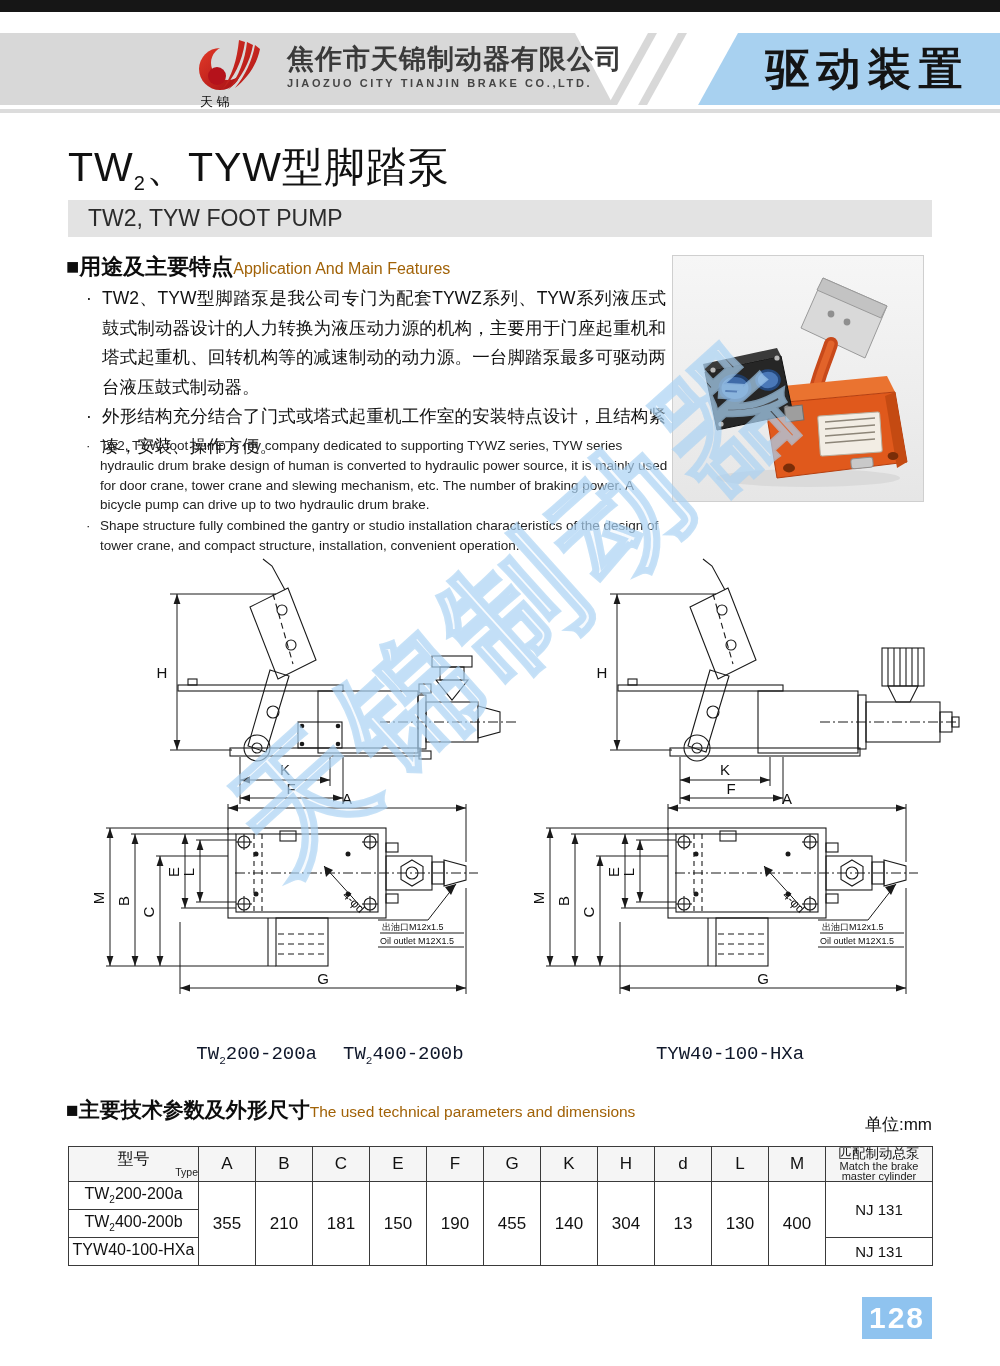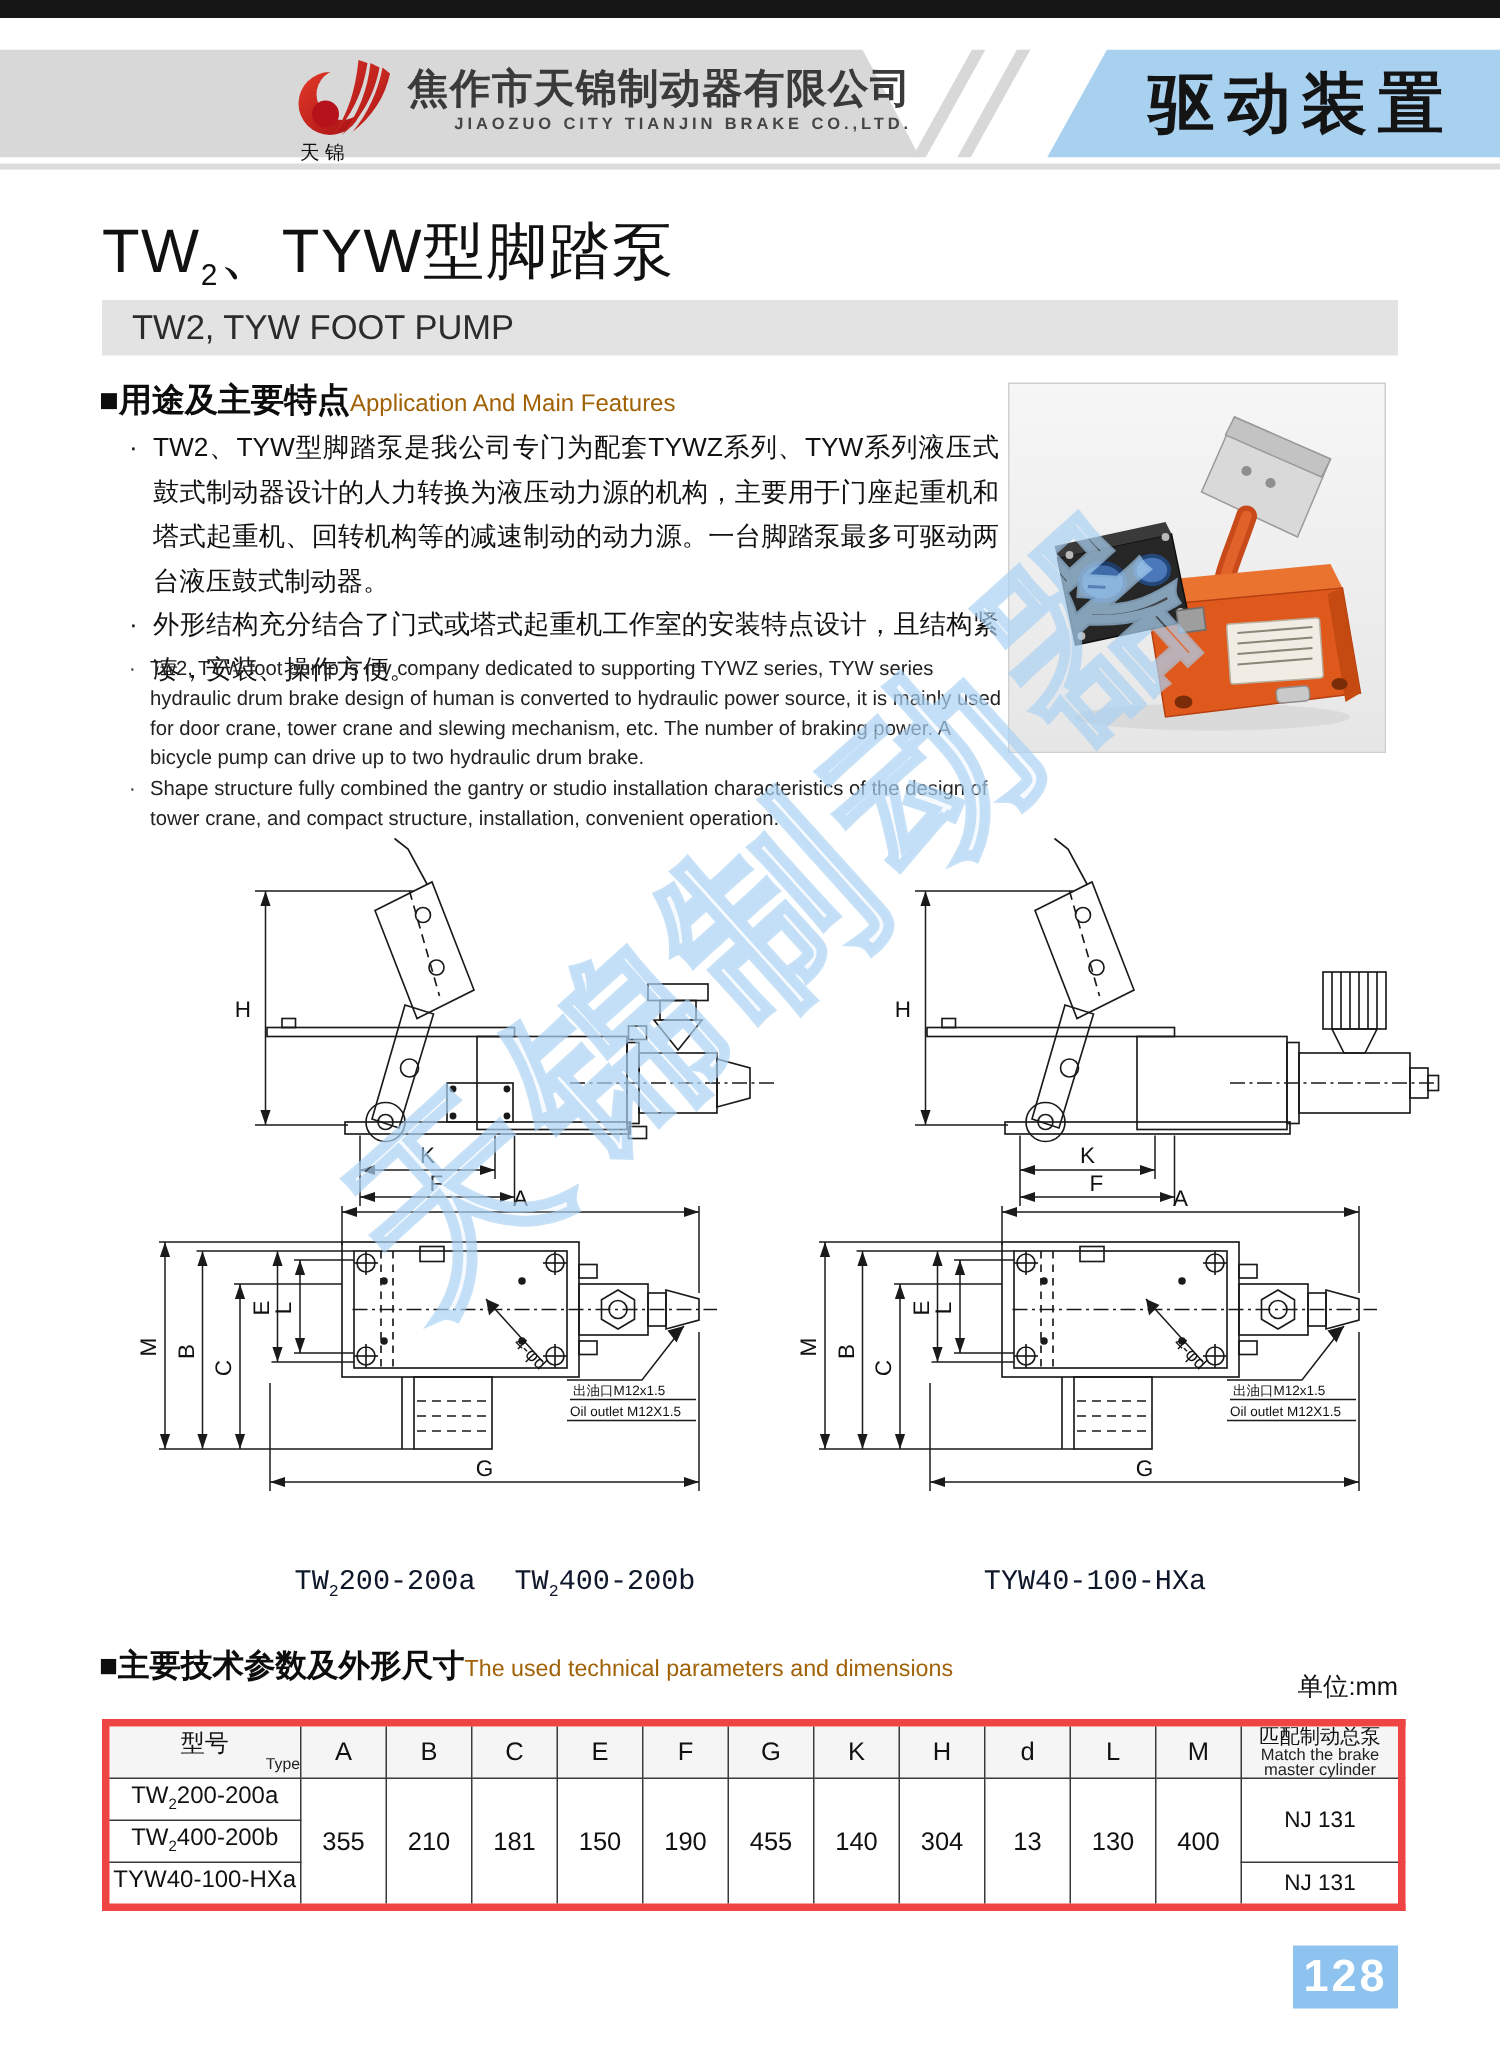--- a/index.html
+++ b/index.html
@@ -13,21 +13,21 @@
              transform:skewX(28deg);transform-origin:top left;}
   .stripe{position:absolute;top:0;width:9px;height:72px;background:#d8d8d8;
           transform:skewX(-29deg);transform-origin:top left;}
   .stripe.s1{left:648px;} .stripe.s2{left:678px;}
   .band-blue{position:absolute;top:0;left:738px;width:330px;height:72px;background:#a8d1f0;
              transform:skewX(-29deg);transform-origin:top left;}
   .cat-label{position:absolute;top:33px;left:735px;width:265px;height:72px;display:flex;
              align-items:center;justify-content:center;font-size:44px;font-weight:bold;
              letter-spacing:7px;color:#141414;}
   .logo{position:absolute;top:36px;left:192px;}
-  .company{position:absolute;top:44px;left:272px;text-align:right;}
+  .company{position:absolute;top:44px;left:287px;}
   .company-cn{font-size:27px;font-weight:bold;color:#3a3a3a;letter-spacing:1px;line-height:30px;}
   .company-en{font-size:11px;font-weight:bold;color:#454545;letter-spacing:2.6px;margin-top:3px;}
   .header-rule{position:absolute;top:109px;left:0;width:1000px;height:4px;background:#dcdcdc;}
 
   
   .page-title{position:absolute;top:140px;left:68px;font-size:41px;color:#111;letter-spacing:1px;}
   .page-title sub{font-size:20px;}
   .subtitle-bar{position:absolute;top:200px;left:68px;width:864px;height:37px;background:#e3e3e3;
                 line-height:37px;padding-left:20px;box-sizing:border-box;font-size:23px;color:#2b2b2b;}
 
@@ -66,21 +66,21 @@
   .caption-left{left:160px;width:340px;}
   .caption-left .cap-item{margin:0 13px;}
   .caption-right{left:600px;width:260px;}
 
   
   .unit-label{position:absolute;top:1113px;left:732px;width:200px;text-align:right;font-size:17px;color:#111;}
   table.spec{position:absolute;top:1146px;left:68px;width:864px;border-collapse:collapse;
              table-layout:fixed;color:#111;}
   table.spec th,table.spec td{border:1px solid #3a3a3a;text-align:center;vertical-align:middle;
              padding:0;overflow:hidden;}
-  table.spec{border:5px solid #ef4444;}
+  table.spec{border:1px solid #ef4444;}
   tr.thead th{height:34px;background:#f5f5f5;font-weight:normal;font-size:17px;}
   tr.thead .t-cn{font-size:16px;line-height:17px;}
   tr.thead .t-en{font-size:10.5px;line-height:11px;color:#222;text-align:right;}
   tr.thead .m-cn{font-size:13.5px;line-height:14px;}
   tr.thead .m-en{font-size:11px;line-height:10px;color:#222;}
   td.c-model{font-size:16px;height:27px;}
   td.c-model sub{font-size:10px;}
   td.c-val{font-size:17px;}
   td.c-matchv{font-size:15px;}
 

